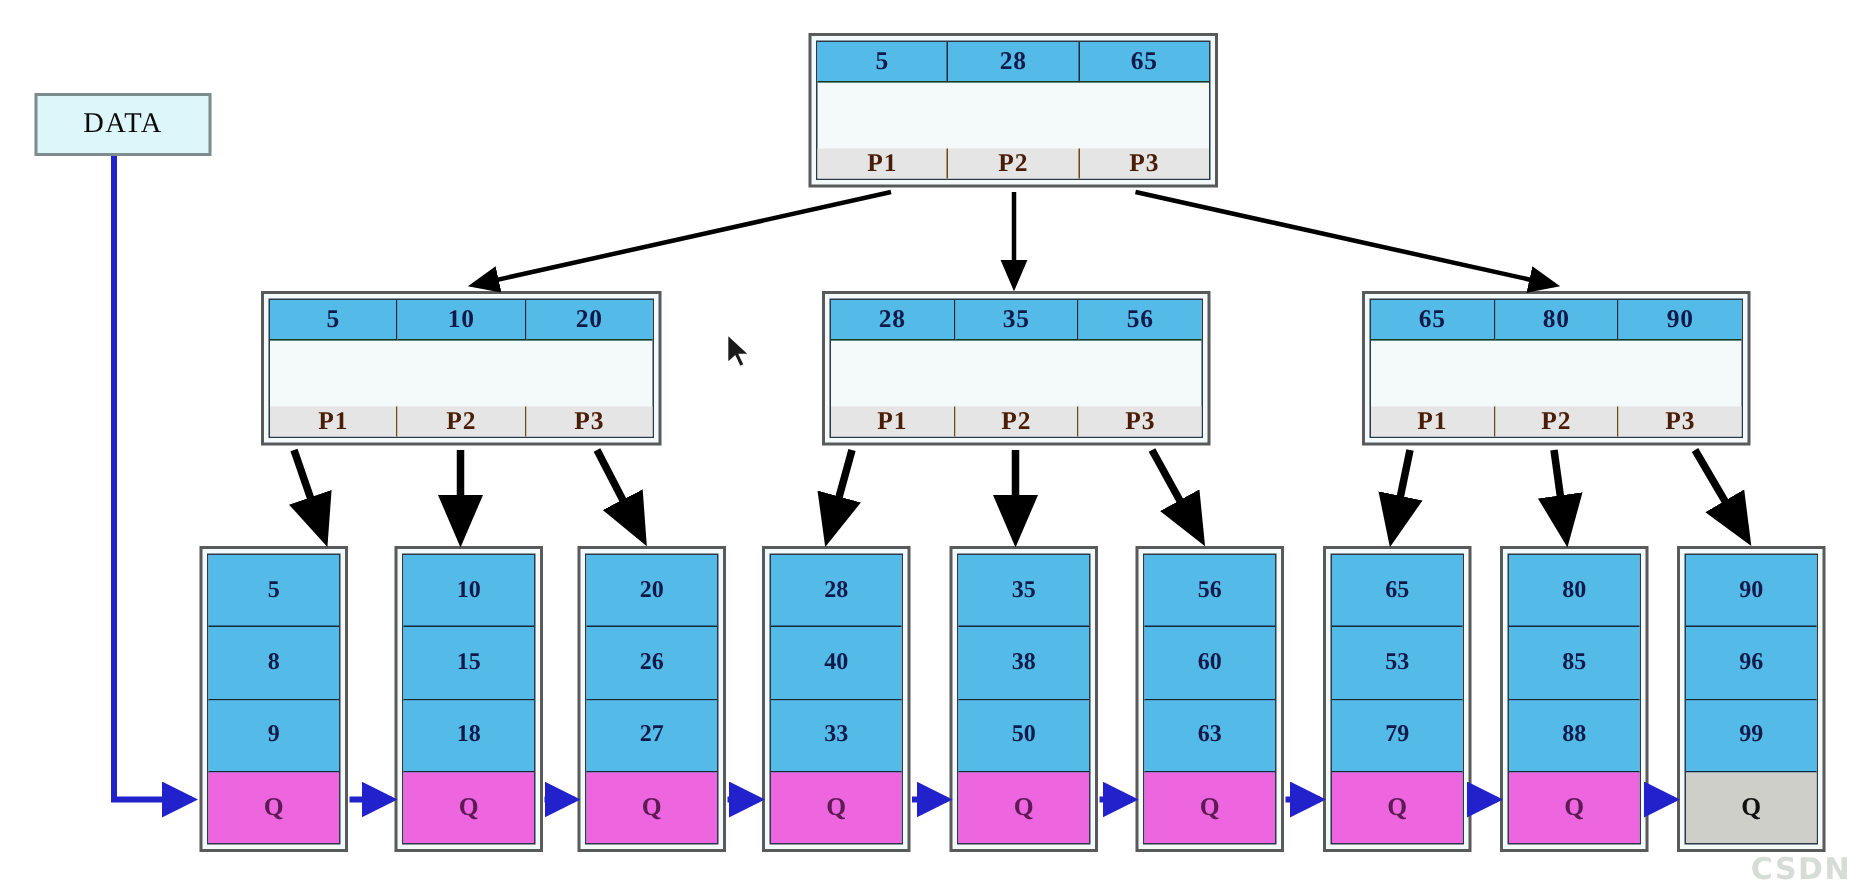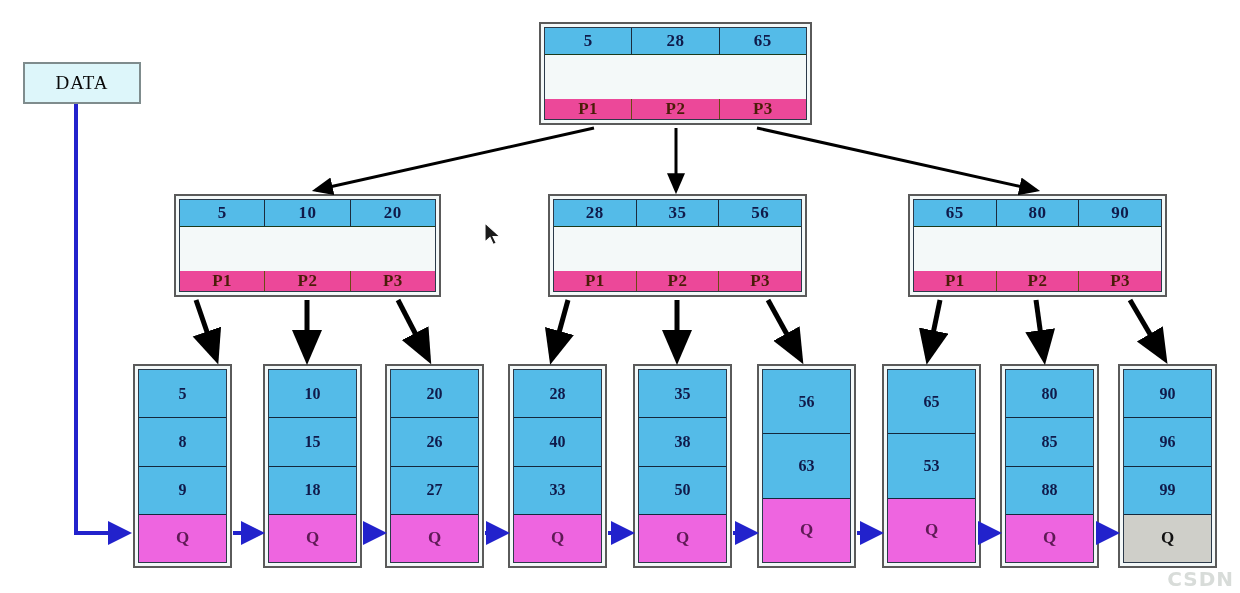--- a/index.html
+++ b/index.html
@@ -49,21 +49,21 @@
   }
   .index-node .row.keys .cell {
     background: #54bbe8;
     color: #101a4a;
     font-size: 17px;
     border-right: 1px solid #1b2b3d;
     border-bottom: 1px solid #1b3a1b;
   }
   .index-node .row.keys .cell:last-child { border-right: none; }
   .index-node .row.ptrs .cell {
-    background: #ec4899;
+    background: #e5e5e5;
     color: #4a1d08;
     font-size: 17px;
     border-right: 1px solid #6b4a14;
     margin-top: 44px;
   }
   .index-node .row.ptrs .cell:last-child { border-right: none; }
 
   
   .leaf-node .cell {
     flex: 1 1 0;
@@ -240,29 +240,31 @@
       <div class="cell">35</div>
       <div class="cell">38</div>
       <div class="cell">50</div>
       <div class="cell q">Q</div>
     </div>
   </div>
 
   <div class="node leaf-node" style="left:757px; top:364px; width:99px; height:204px;">
     <div class="node-inner">
       <div class="cell">56</div>
+      <div class="cell">60</div>
       <div class="cell">63</div>
       <div class="cell q">Q</div>
     </div>
   </div>
 
   <div class="node leaf-node" style="left:882px; top:364px; width:99px; height:204px;">
     <div class="node-inner">
       <div class="cell">65</div>
       <div class="cell">53</div>
+      <div class="cell">79</div>
       <div class="cell q">Q</div>
     </div>
   </div>
 
   <div class="node leaf-node" style="left:1000px; top:364px; width:99px; height:204px;">
     <div class="node-inner">
       <div class="cell">80</div>
       <div class="cell">85</div>
       <div class="cell">88</div>
       <div class="cell q">Q</div>

